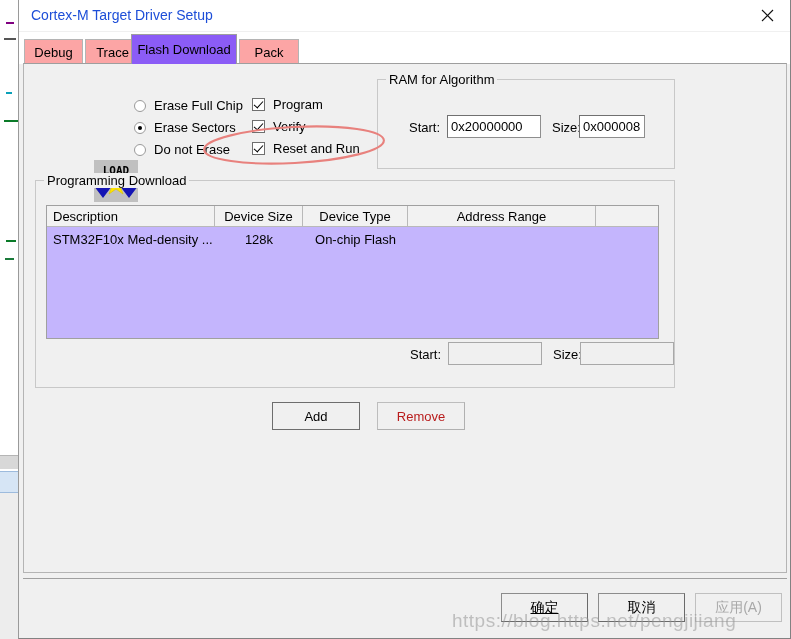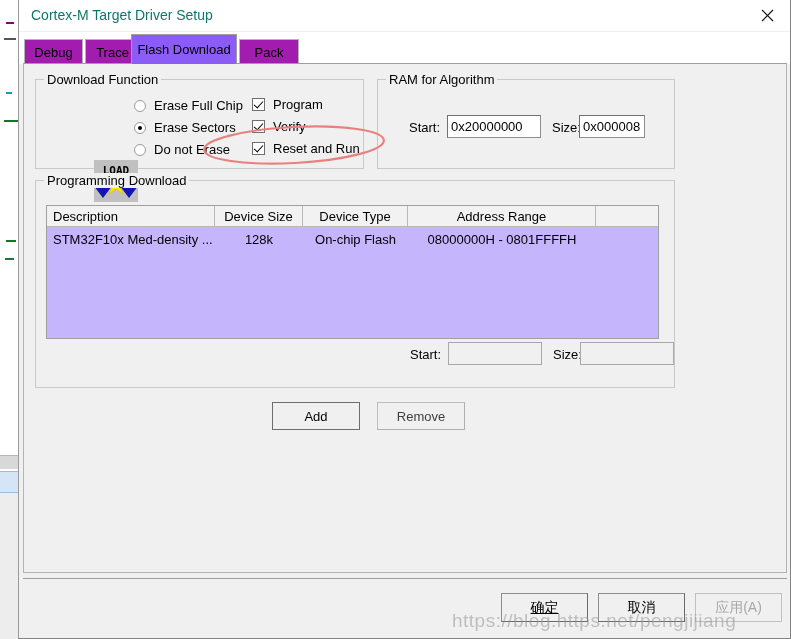--- a/index.html
+++ b/index.html
@@ -29,38 +29,38 @@
     border-left: 1px solid #9a9a9a;
     border-right: 1px solid #828282;
     border-bottom: 1px solid #828282;
   }
   #titlebar {
     position: absolute; left: 0; top: 0; right: 0; height: 31px;
     background: #ffffff;
   }
   #title-text {
     position: absolute; left: 12px; top: 7px;
-    font-size: 14px; color: #0f766e;
+    font-size: 14px; color: #1d4ed8;
     white-space: nowrap;
   }
   #close-btn {
     position: absolute; right: 0px; top: 0px; width: 46px; height: 31px;
     display: flex; align-items: center; justify-content: center;
     cursor: default;
   }
   #close-btn svg { display: block; }
 
   
   #tabstrip {
     position: absolute; left: 0; top: 32px; right: 0; height: 32px;
     background: #ffffff;
   }
   .tab {
     position: absolute; bottom: 0;
-    background: #a21caf;
+    background: #fca5a5;
     border: 1px solid #b4b4b4;
     border-bottom: none;
     font-size: 13px; color: #000;
     display: flex; align-items: center; justify-content: center;
     white-space: nowrap;
     cursor: default;
   }
   .tab.active {
     background: #8b5cf6;
     border-color: #9e9e9e;
@@ -187,21 +187,21 @@
     position: absolute;
     background: #f0f0f0;
     border: 1px solid #9a9a9a;
     border-right-color: #6d6d6d;
     border-bottom-color: #6d6d6d;
     font-size: 13px; color: #000;
     display: flex; align-items: center; justify-content: center;
     white-space: nowrap;
     cursor: default;
   }
-  .pushbtn.disabled { color: #404040; border-color: #bdbdbd; border-right-color: #b0b0b0; border-bottom-color: #b0b0b0; }
+  .pushbtn.disabled { color: #b91c1c; border-color: #bdbdbd; border-right-color: #b0b0b0; border-bottom-color: #b0b0b0; }
   .pushbtn.default { border-color: #6d6d6d; }
 
   
   #footer-sep {
     position: absolute; left: 4px; top: 578px; width: 764px; height: 1px;
     background: #9f9f9f;
   }
   .footbtn {
     position: absolute;
     background: #f0f0f0;
@@ -266,23 +266,20 @@
     <div class="tab active" style="left:112px; width:106px; height:30px;">
       <span>Flash Download</span>
     </div>
     <div class="tab" style="left:220px; width:60px;  height:25px;">
       <span>Pack</span>
     </div>
   </div>
 
   <div id="client">
 
-    <div class="groupbox" style="left:11px; top:15px; width:329px; height:90px;">
-      <span class="group-label">Download Function</span>
-    </div>
 
     <div id="load-icon">
       <svg width="44" height="42" viewBox="0 0 44 42" aria-hidden="true">
         <rect x="0" y="0" width="44" height="42" fill="#c0c0c0"></rect>
         <text x="22" y="14" font-family="DejaVu Sans Mono, monospace" font-size="11" font-weight="bold" fill="#000000" text-anchor="middle">LOAD</text>
         <polygon points="4,18 14,18 14,26 18,26 9,38 0,26 4,26" fill="#1414b4"></polygon>
         <polygon points="30,18 40,18 40,26 44,26 35,38 26,26 30,26" fill="#1414b4"></polygon>
         <polygon points="22,15 25,22 32,22 26,26 29,34 22,29 15,34 18,26 12,22 19,22" fill="#ffe400" stroke="#d8c000" stroke-width="0.6"></polygon>
       </svg>
     </div>
@@ -329,21 +326,20 @@
           <div class="hcell" style="width:168px; padding-left:6px;">Description</div>
           <div class="hcell" style="width:88px;  justify-content:center;">Device Size</div>
           <div class="hcell" style="width:105px; justify-content:center;">Device Type</div>
           <div class="hcell" style="width:188px; justify-content:center;">Address Range</div>
           <div class="hcell" style="width:62px; border-right:none;"></div>
         </div>
         <div class="algo-row" style="margin-top:3px;">
           <div class="rcell" style="width:168px; padding-left:6px;">STM32F10x Med-density ...</div>
           <div class="rcell" style="width:88px;  justify-content:center;">128k</div>
           <div class="rcell" style="width:105px; justify-content:center;">On-chip Flash</div>
-          <div class="rcell" style="width:188px; justify-content:center;">08000000H - 0801FFFFH</div>
           <div class="rcell" style="width:62px;"></div>
         </div>
       </div>
 
       <span class="field-label" style="left:374px; top:166px;">Start:</span>
       <div class="textfield disabled" style="left:412px; top:161px; width:94px; height:23px;"></div>
       <span class="field-label" style="left:517px; top:166px;">Size:</span>
       <div class="textfield disabled" style="left:544px; top:161px; width:94px; height:23px;"></div>
     </div>
 

